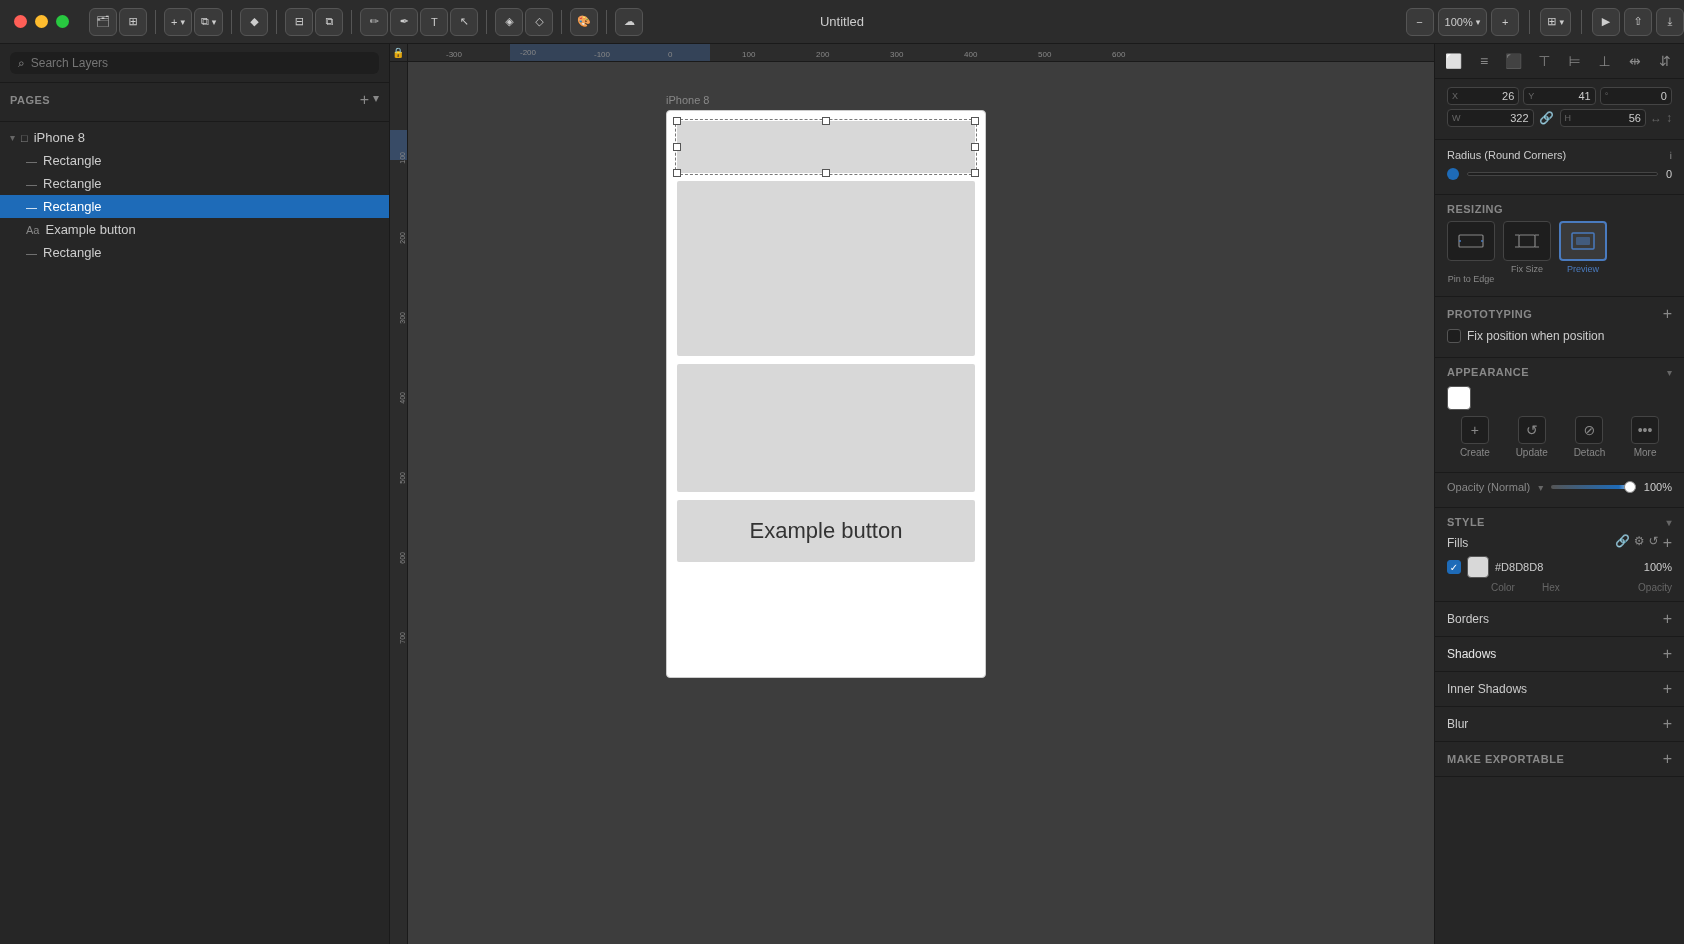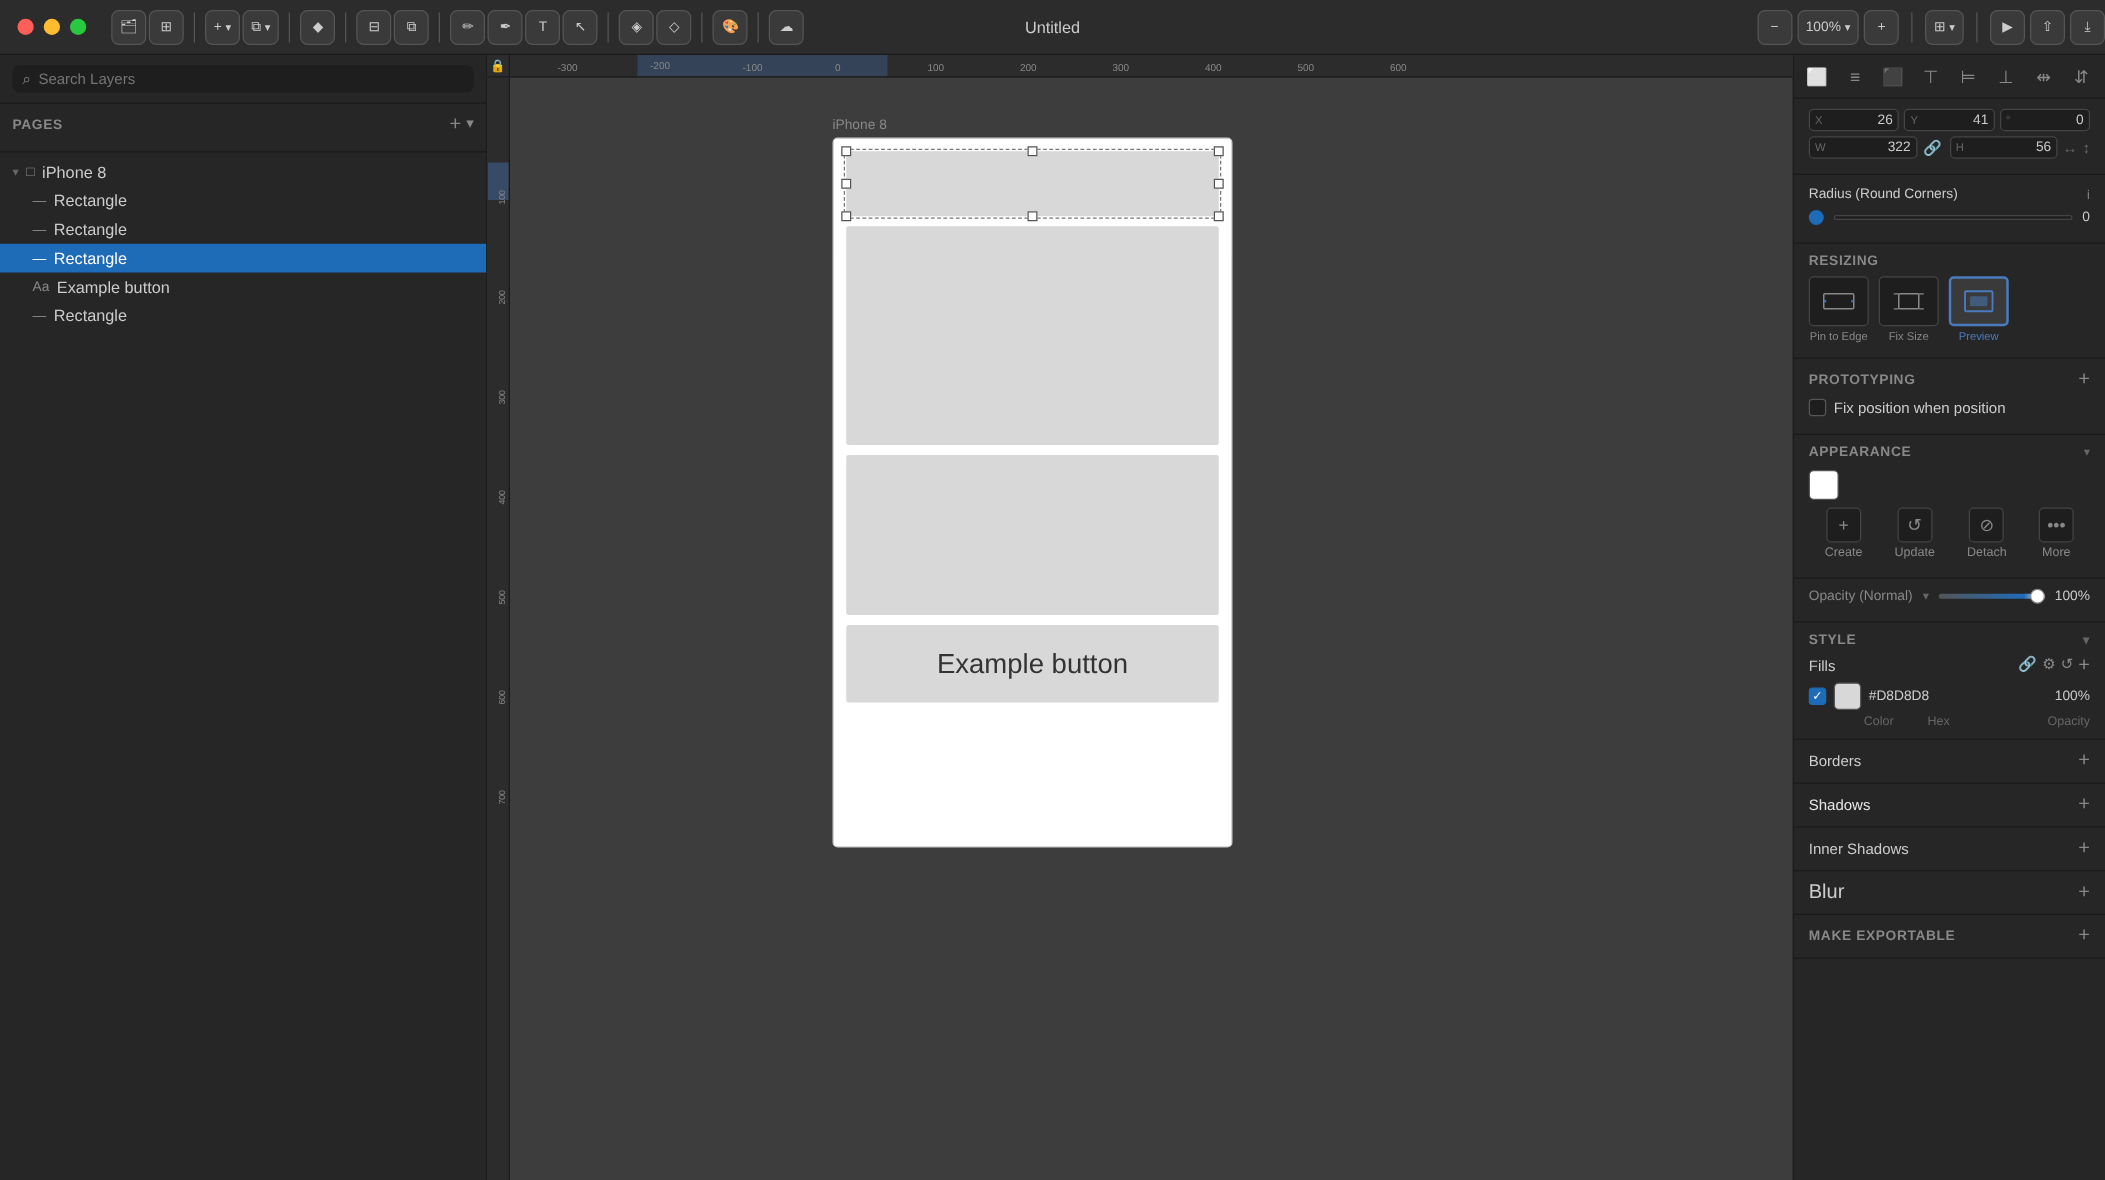--- a/index.html
+++ b/index.html
@@ -678,21 +678,21 @@
         <span class="radius-value">0</span>
       </div>
     </div>
 
     <div class="rp-section">
       <div class="rp-section-title">
         <span>RESIZING</span>
       </div>
       <div style="display:flex;gap:8px;margin-bottom:4px;">
 
-        <div style="display:flex;flex-direction:column;align-items:center;gap:3px;">
+        <div style="display:flex;flex-direction:column;align-items:center;gap:13px;">
           <div style="width:48px;height:40px;background:#1e1e1e;border:1px solid #444;border-radius:4px;display:flex;align-items:center;justify-content:center;">
             <svg width="28" height="28" viewBox="0 0 28 28" fill="none">
               <rect x="2" y="8" width="24" height="12" rx="1" stroke="#888" stroke-width="1.2" fill="none"></rect>
               <line x1="2" y1="14" x2="4" y2="14" stroke="#4a7bbf" stroke-width="1.5"></line>
               <line x1="24" y1="14" x2="26" y2="14" stroke="#4a7bbf" stroke-width="1.5"></line>
             </svg>
           </div>
           <span style="font-size:9px;color:#888;">Pin to Edge</span>
         </div>
 
@@ -818,21 +818,21 @@
 
     <div class="rp-section">
       <div style="display:flex;align-items:center;justify-content:space-between;">
         <span style="font-size:12px;color:#ccc;">Inner Shadows</span>
         <span class="rp-add-btn">+</span>
       </div>
     </div>
 
     <div class="rp-section">
       <div style="display:flex;align-items:center;justify-content:space-between;">
-        <span style="font-size:16px;color:#ccc;text-align:center;">Blur</span>
+        <span style="font-size:12px;color:#ccc;text-align:center;">Blur</span>
         <span class="rp-add-btn">+</span>
       </div>
     </div>
 
     <div class="rp-section">
       <div style="display:flex;align-items:center;justify-content:space-between;">
         <span style="font-size:11px;color:#888;font-weight:600;letter-spacing:0.5px;">MAKE EXPORTABLE</span>
         <span class="rp-add-btn">+</span>
       </div>
     </div>

